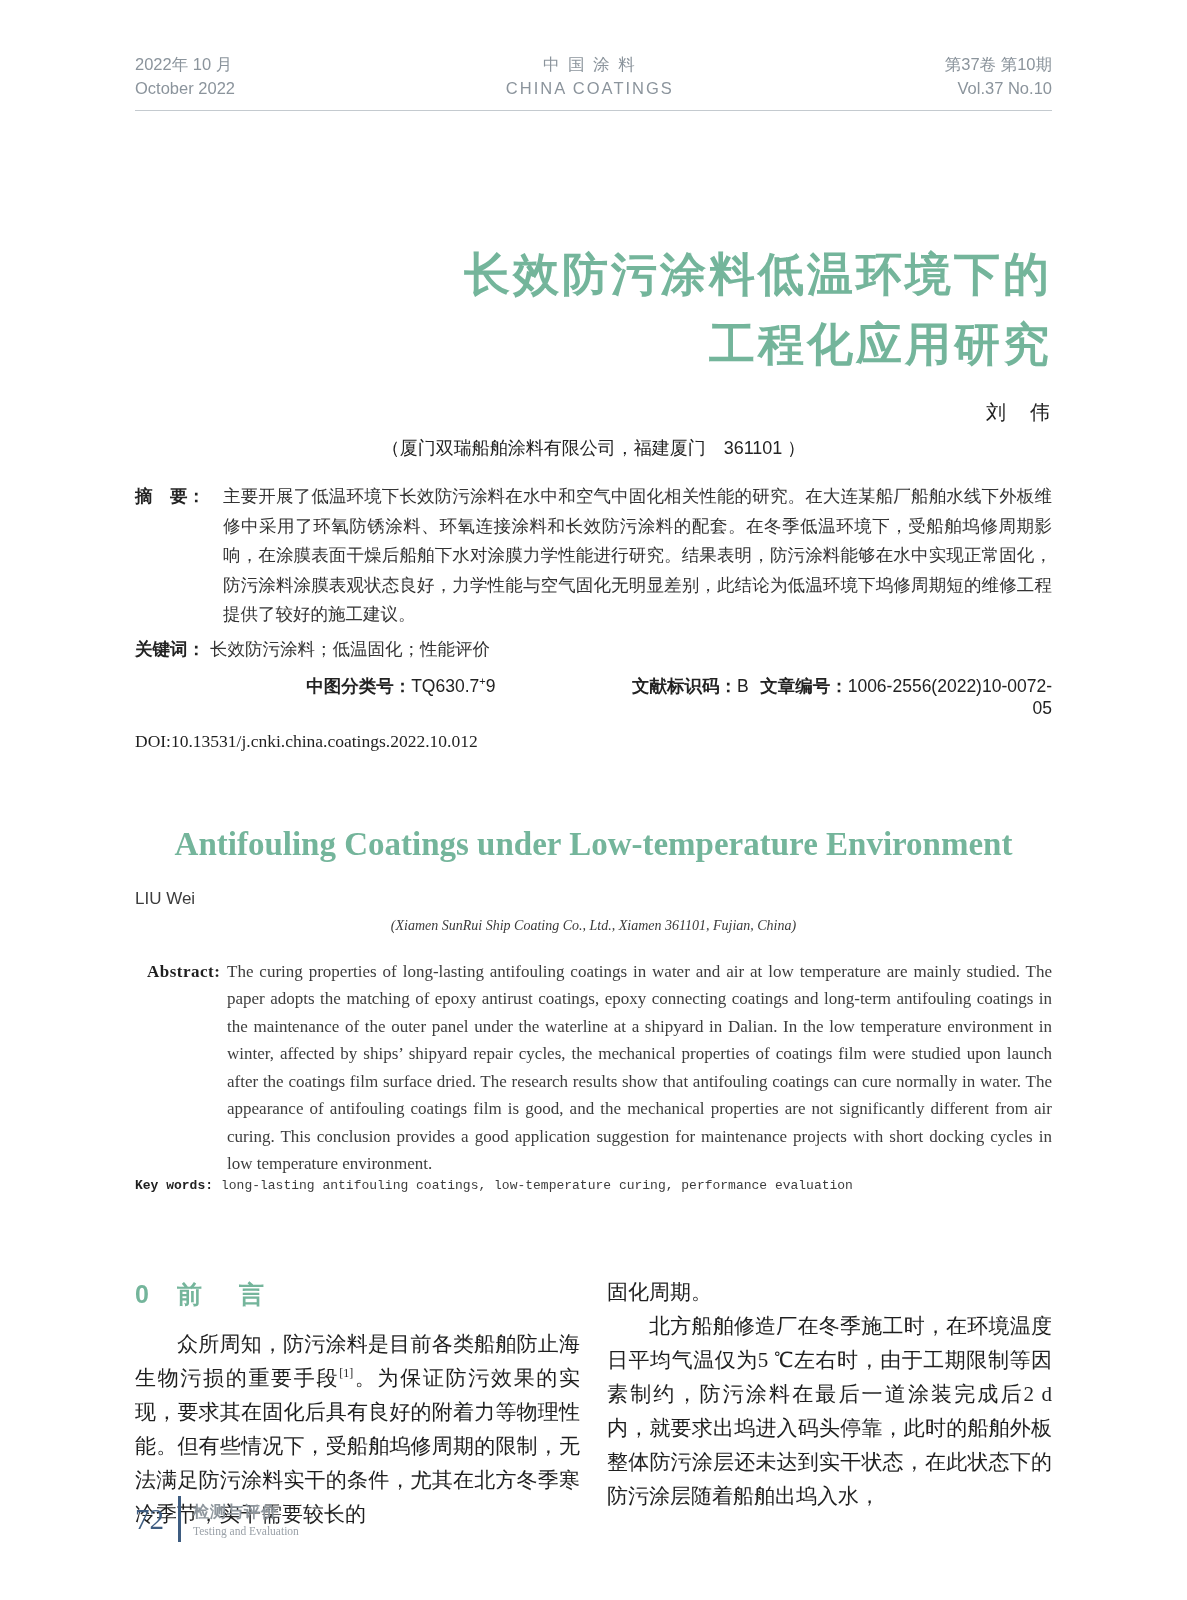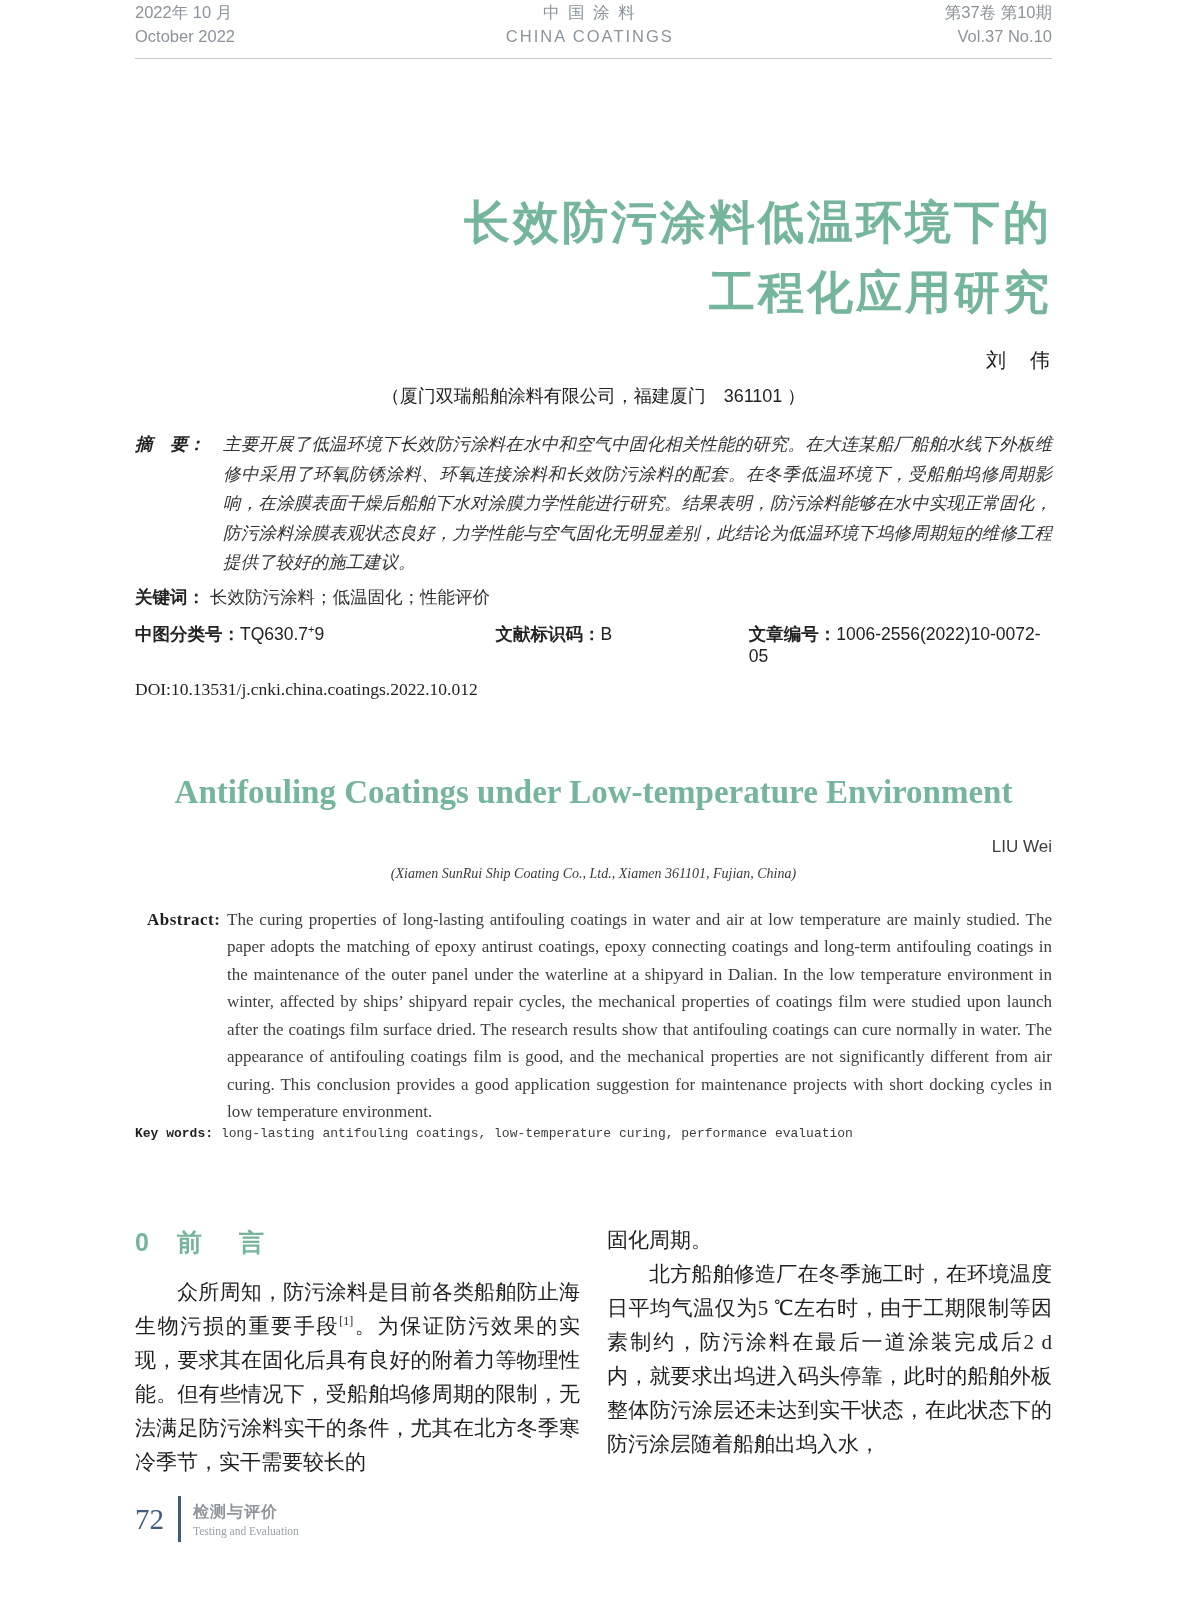--- a/index.html
+++ b/index.html
@@ -14,20 +14,21 @@
     font-family: "Liberation Sans", sans-serif;
     color: #2e2e2e;
   }
   .content { margin: 0 135px; width: 917px; }
 
   
   .jheader {
     display: flex;
     justify-content: space-between;
     align-items: flex-end;
+    margin-top: 52px;
     padding-bottom: 10px;
     border-bottom: 1.5px solid #c4cacf;
     color: #8b949c;
   }
   .jheader .blk { line-height: 24px; font-size: 16.5px; }
   .jheader .blk.center { text-align: center; letter-spacing: 2px; }
   .jheader .blk.right { text-align: right; }
 
   
   .title-zh {
@@ -44,45 +45,44 @@
 
   
   .abstract-zh {
     position: relative;
     margin-top: 22px;
     padding-left: 88px;
     font-size: 17.5px;
     line-height: 29.5px;
     text-align: justify;
     color: #333;
-    font-style: italic;
   }
   .abstract-zh .lbl { position: absolute; left: 0; top: 0; font-weight: bold; color: #222; }
   .kw-zh { margin-top: 5px; font-size: 17.5px; line-height: 29px; color: #333; }
   .kw-zh .lbl { font-weight: bold; color: #222; }
 
-  .clc-row { display: flex; margin-top: 10px; font-size: 17.5px; color: #222; }
+  .clc-row { display: flex; margin-top: 10px; font-size: 17.5px; color: #222; text-align: right; }
   .clc-row .item1 { width: 370px; }
   .clc-row .item2 { width: 260px; }
   .clc-row .lbl { font-weight: bold; }
   sup.small { font-size: 11px; vertical-align: super; line-height: 0; }
 
   .doi { margin-top: 12px; font-family: "Liberation Serif", serif; font-size: 17.5px; color: #1f1f1f; }
 
   
   .title-en {
     margin-top: 66px;
     text-align: center;
     color: #74b59b;
     font-family: "Liberation Serif", serif;
     font-weight: bold;
     font-size: 33px;
     line-height: 53px;
   }
-  .author-en { margin-top: 18px; text-align: right; font-size: 17px; color: #3c3c3c; }
+  .author-en { margin-top: 18px; text-align: left; font-size: 17px; color: #3c3c3c; }
   .affil-en  { margin-top: 9px; text-align: center; font-family: "Liberation Serif", serif; font-style: italic; font-size: 14px; color: #3a3a3a; }
 
   
   .abstract-en {
     position: relative;
     margin-top: 24px;
     padding-left: 92px;
     font-family: "Liberation Serif", serif;
     font-size: 17px;
     line-height: 27.5px;

